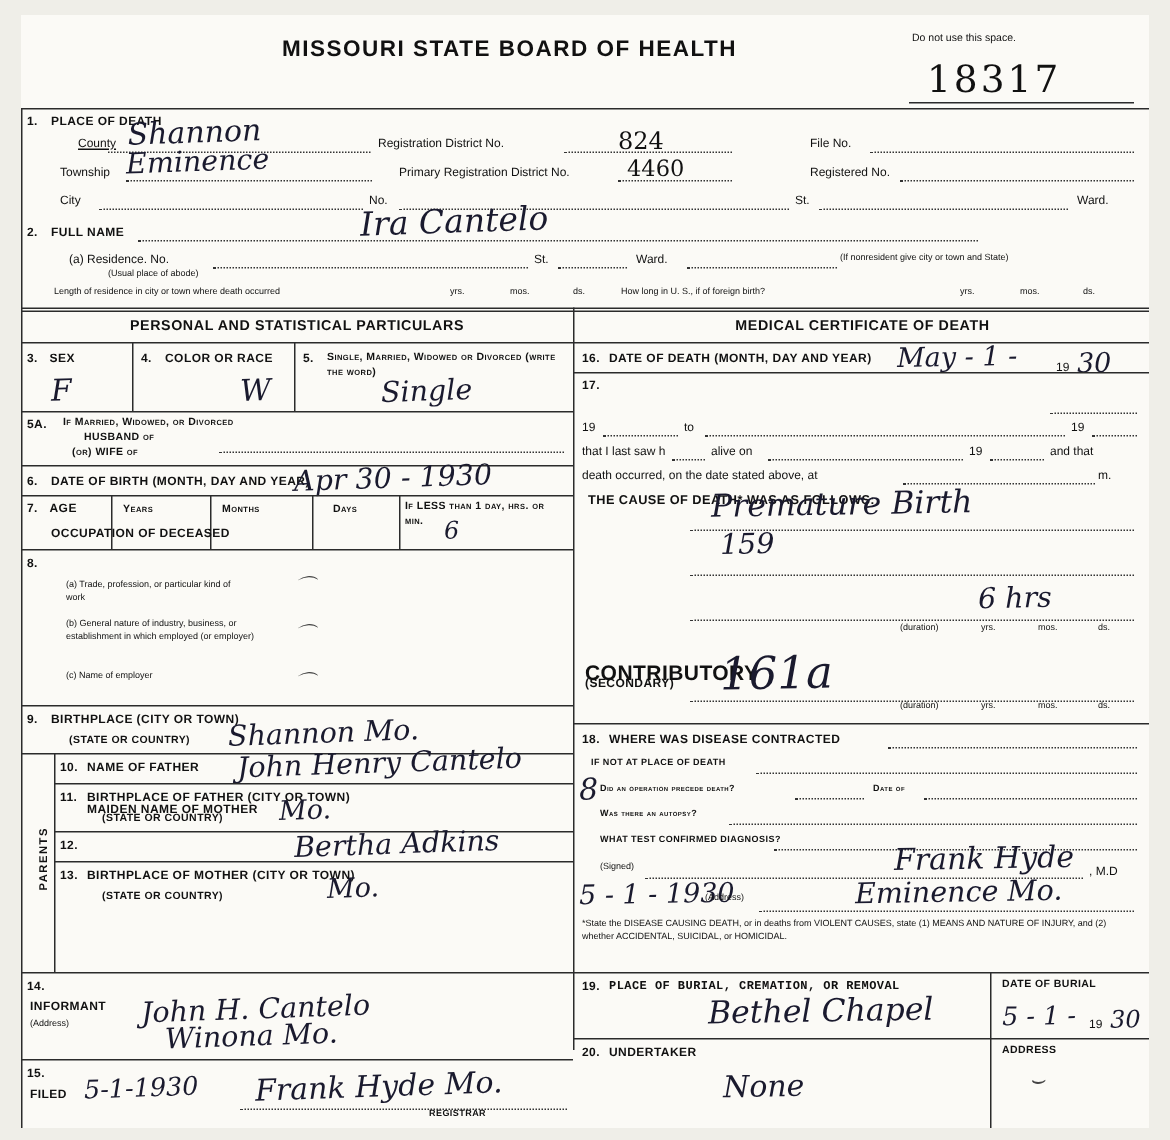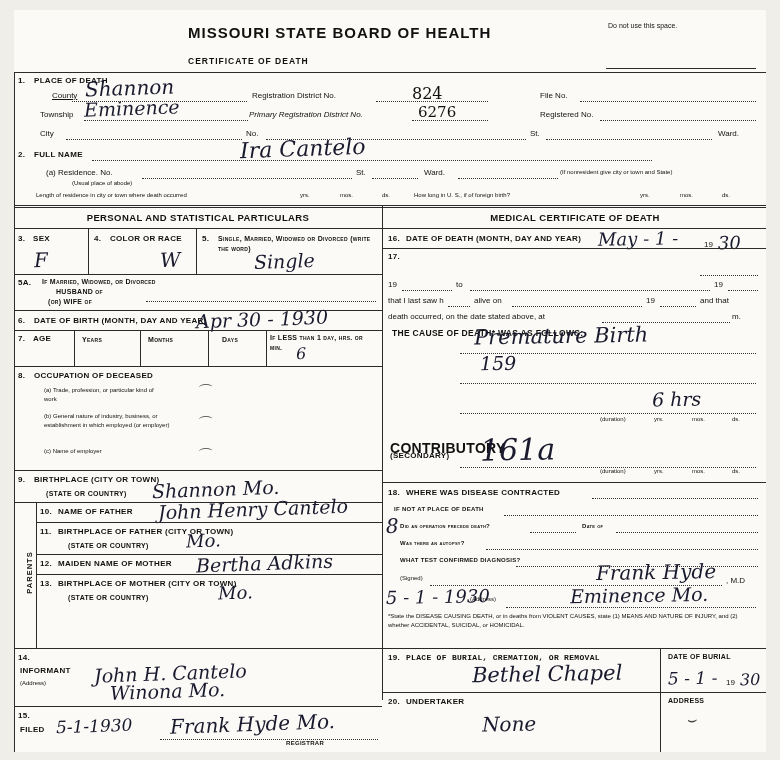--- a/index.html
+++ b/index.html
@@ -61,23 +61,23 @@
     position:absolute;
     background:#efeee8;
   }
 </style>
 </head>
 <body>
 
 <div id="sheet">
 
   <div class="abs header-title" style="left:188px;top:24px;width:380px;font-size:15px;">MISSOURI STATE BOARD OF HEALTH</div>
-  <div class="abs header-title" style="left:188px;top:56px;width:380px;font-size:8.5px;">CERTIFICATE OF DEATH</div>
 
   <div class="abs tiny" style="left:608px;top:22px;">Do not use this space.</div>
+  <div class="abs" style="left:618px;top:38px;font-family:'DejaVu Serif',serif;font-size:25px;letter-spacing:2px;color:#111;">18317</div>
   <div class="line hline" style="left:606px;top:68px;width:150px;"></div>
 
   <div class="line hline" style="left:14px;top:72px;width:752px;"></div>
 
   <div class="abs sm b cap" style="left:18px;top:76px;">1.</div>
   <div class="abs sm b cap" style="left:34px;top:76px;">PLACE OF DEATH</div>
 
   <div class="abs sm" style="left:52px;top:91px;text-decoration:underline;">County</div>
   <div class="abs dots" style="left:72px;top:100px;width:175px;height:1px;"></div>
   <div class="abs hw" style="left:85px;top:76px;font-size:20px;">Shannon</div>
@@ -86,23 +86,23 @@
   <div class="abs dots" style="left:376px;top:100px;width:112px;height:1px;"></div>
   <div class="abs num" style="left:412px;top:84px;font-size:16px;">824</div>
 
   <div class="abs sm" style="left:540px;top:91px;">File No.</div>
   <div class="abs dots" style="left:580px;top:100px;width:176px;height:1px;"></div>
 
   <div class="abs sm" style="left:40px;top:110px;">Township</div>
   <div class="abs dots" style="left:84px;top:119px;width:164px;height:1px;"></div>
   <div class="abs hw" style="left:84px;top:97px;font-size:19px;">Eminence</div>
 
-  <div class="abs sm" style="left:249px;top:110px;font-style:italic;">Primary Registration District No.</div>
+  <div class="abs sm" style="left:266px;top:110px;">Primary Registration District No.</div>
   <div class="abs dots" style="left:412px;top:119px;width:76px;height:1px;"></div>
-  <div class="abs num" style="left:418px;top:103px;font-size:15px;">6276</div>
+  <div class="abs num" style="left:418px;top:103px;font-size:15px;">4460</div>
 
   <div class="abs sm" style="left:540px;top:110px;">Registered No.</div>
   <div class="abs dots" style="left:600px;top:119px;width:156px;height:1px;"></div>
 
   <div class="abs sm" style="left:40px;top:129px;">City</div>
   <div class="abs dots" style="left:66px;top:138px;width:176px;height:1px;"></div>
   <div class="abs sm" style="left:246px;top:129px;">No.</div>
   <div class="abs dots" style="left:266px;top:138px;width:260px;height:1px;"></div>
   <div class="abs sm" style="left:530px;top:129px;">St.</div>
   <div class="abs dots" style="left:546px;top:138px;width:166px;height:1px;"></div>
@@ -185,21 +185,21 @@
   <div class="abs boxlabel b cap" style="left:270px;top:333px;width:106px;line-height:10px;">If LESS than 1 day,        hrs. or        min.</div>
   <div class="abs hw" style="left:296px;top:344px;font-size:16px;">6</div>
 
   <div class="line vline" style="left:74px;top:330px;height:36px;"></div>
   <div class="line vline" style="left:140px;top:330px;height:36px;"></div>
   <div class="line vline" style="left:208px;top:330px;height:36px;"></div>
   <div class="line vline" style="left:266px;top:330px;height:36px;"></div>
   <div class="line hline" style="left:14px;top:366px;width:368px;"></div>
 
   <div class="abs sm b cap" style="left:18px;top:371px;">8.</div>
-  <div class="abs sm b cap" style="left:34px;top:371px;text-align:right;">OCCUPATION OF DECEASED</div>
+  <div class="abs sm b cap" style="left:34px;top:351px;text-align:right;">OCCUPATION OF DECEASED</div>
   <div class="abs xtiny" style="left:44px;top:386px;width:120px;line-height:9px;">(a) Trade, profession, or particular kind of work</div>
   <div class="abs xtiny" style="left:44px;top:412px;width:140px;line-height:9px;">(b) General nature of industry, business, or establishment in which employed (or employer)</div>
   <div class="abs xtiny" style="left:44px;top:448px;">(c) Name of employer</div>
   <div class="abs hw" style="left:195px;top:382px;font-size:16px;color:#444;">⌒</div>
   <div class="abs hw" style="left:195px;top:414px;font-size:16px;color:#444;">⌒</div>
   <div class="abs hw" style="left:195px;top:446px;font-size:16px;color:#444;">⌒</div>
 
   <div class="line hline" style="left:14px;top:470px;width:368px;"></div>
 
   <div class="abs sm b cap" style="left:18px;top:475px;">9.</div>
@@ -219,21 +219,21 @@
   <div class="line hline" style="left:36px;top:522px;width:346px;"></div>
 
   <div class="abs sm b cap" style="left:40px;top:527px;">11.</div>
   <div class="abs sm b cap" style="left:58px;top:527px;">BIRTHPLACE OF FATHER (CITY OR TOWN)</div>
   <div class="abs boxlabel b cap" style="left:68px;top:542px;">(STATE OR COUNTRY)</div>
   <div class="abs hw" style="left:186px;top:530px;font-size:18px;">Mo.</div>
 
   <div class="line hline" style="left:36px;top:554px;width:346px;"></div>
 
   <div class="abs sm b cap" style="left:40px;top:559px;">12.</div>
-  <div class="abs sm b cap" style="left:58px;top:559px;">MAIDEN NAME OF MOTHER</div>
+  <div class="abs sm b cap" style="left:58px;top:535px;">MAIDEN NAME OF MOTHER</div>
   <div class="abs hw" style="left:196px;top:552px;font-size:19px;">Bertha Adkins</div>
 
   <div class="line hline" style="left:36px;top:574px;width:346px;"></div>
 
   <div class="abs sm b cap" style="left:40px;top:579px;">13.</div>
   <div class="abs sm b cap" style="left:58px;top:579px;">BIRTHPLACE OF MOTHER (CITY OR TOWN)</div>
   <div class="abs boxlabel b cap" style="left:68px;top:594px;">(STATE OR COUNTRY)</div>
   <div class="abs hw" style="left:218px;top:582px;font-size:18px;">Mo.</div>
 
   <div class="line hline" style="left:14px;top:648px;width:368px;"></div>

